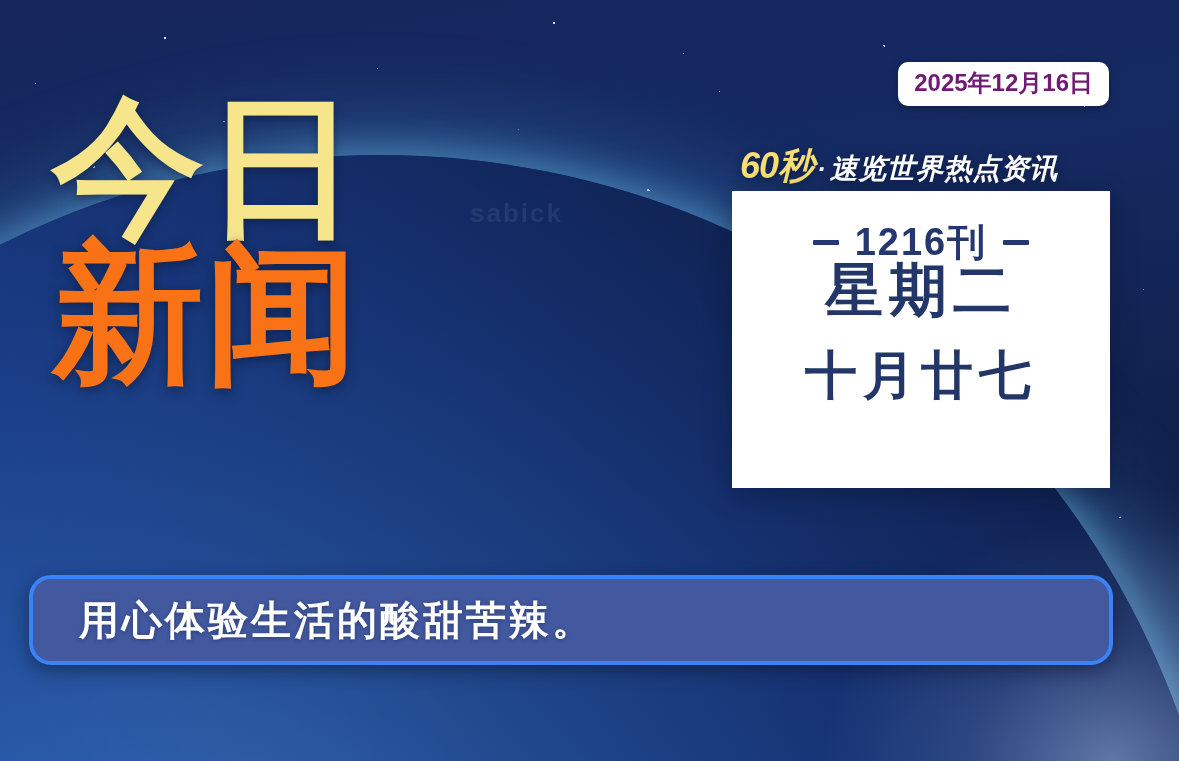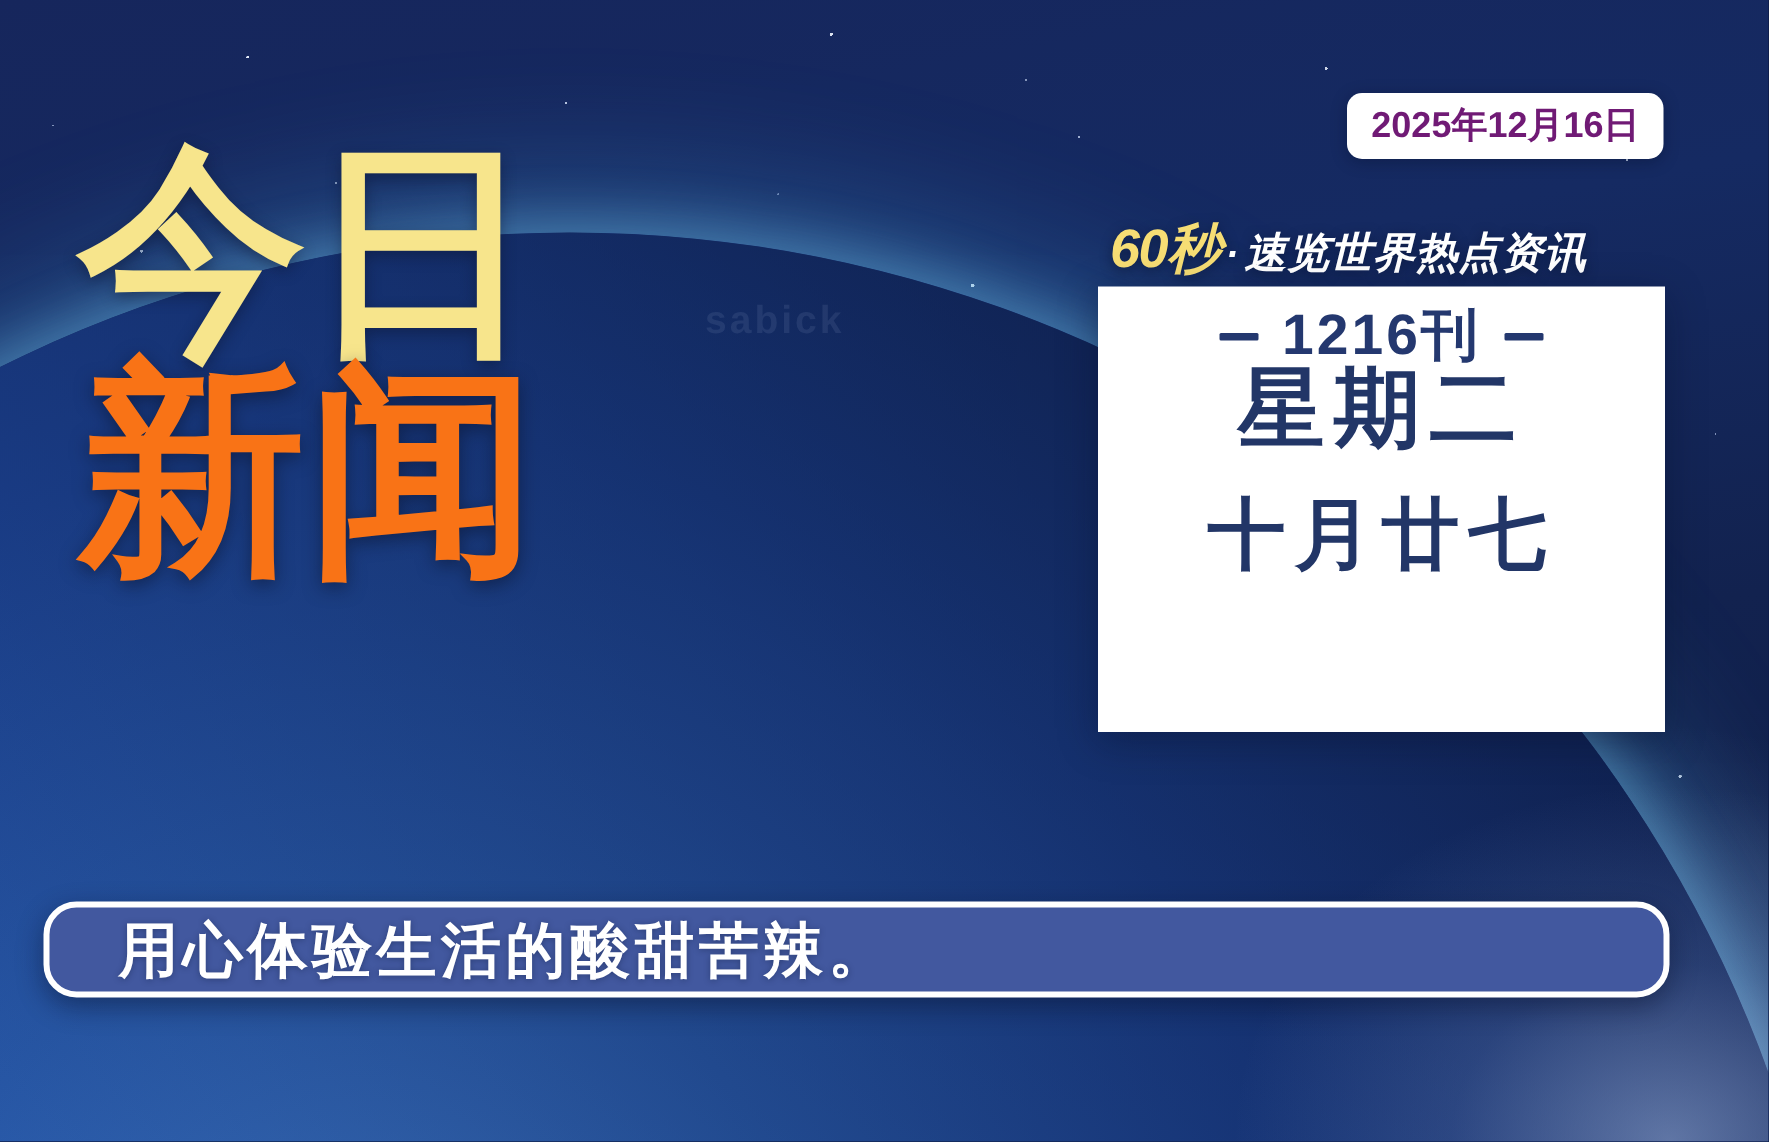--- a/index.html
+++ b/index.html
@@ -166,21 +166,21 @@
   }
   .issue {
     font-size:38px;
     font-weight:700;
     letter-spacing:2px;
     color:#24386f;
     display:flex;
     align-items:center;
     gap:16px;
     line-height:1;
-    margin-top:0;
+    margin-top:18px;
   }
   .issue .dash {
     display:inline-block;
     width:26px; height:5px;
     background:#24386f;
     border-radius:1px;
   }
   .weekday {
     font-size:58px;
     font-weight:700;
@@ -196,23 +196,23 @@
     color:#223667;
     margin-top:30px;
     line-height:1;
     font-family:"DejaVu Sans","Liberation Sans",sans-serif;
   }
 
   
   .quote-banner {
     position:absolute;
     left:29px; bottom:96px;
-    width:1084px; height:64px;
+    width:1084px; height:90px;
     background:#42589f;
-    border:4px solid #ffffff;
+    border:4px solid #3b82f6;
     border-radius:22px;
     display:flex;
     align-items:center;
     box-shadow:0 6px 18px rgba(6,14,40,.45);
   }
   .quote-text {
     color:#ffffff;
     font-size:40px;
     font-weight:700;
     letter-spacing:3px;

